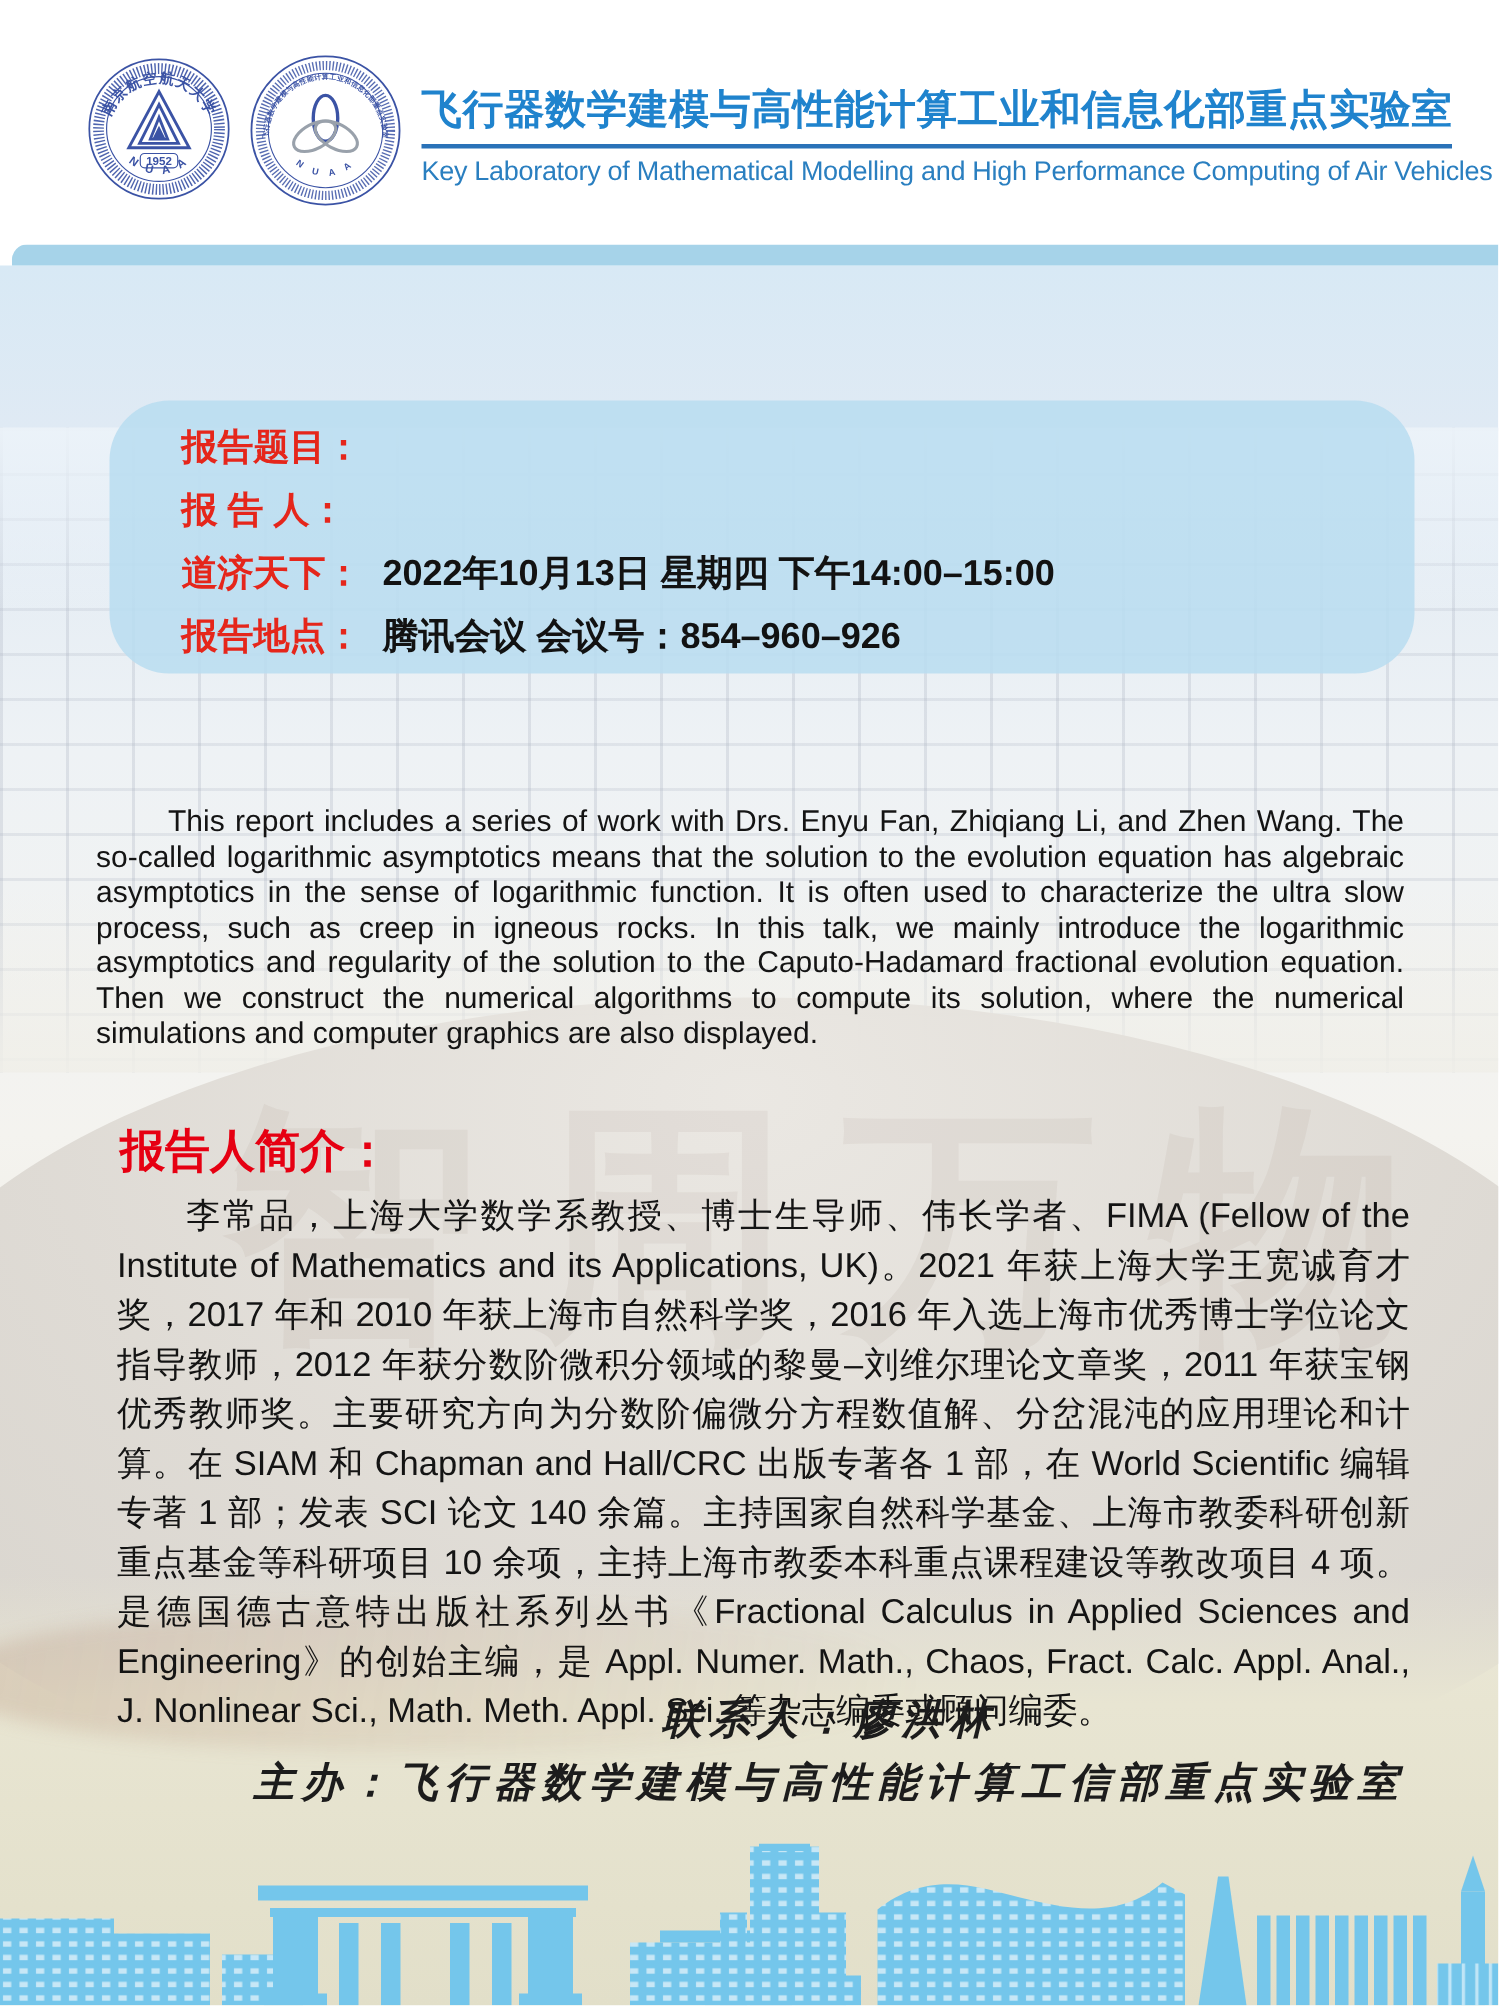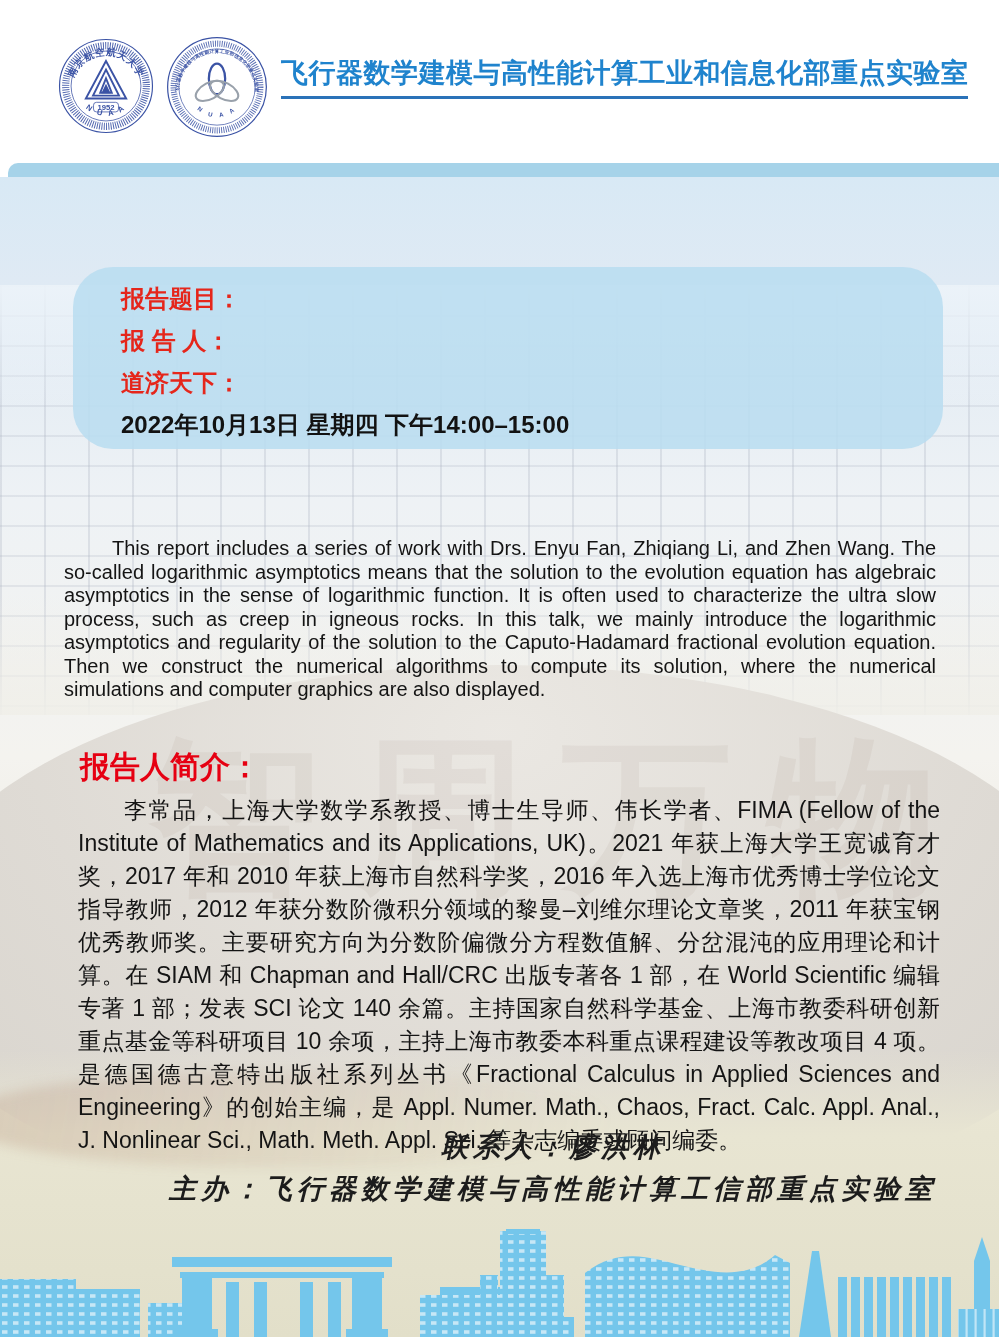--- a/index.html
+++ b/index.html
@@ -40,21 +40,21 @@
   .watermark{position:absolute;z-index:3;color:rgba(122,101,78,.07);font-family:"DejaVu Serif",serif;
     font-weight:700;white-space:nowrap;}
   .wm1{left:150px;top:705px;font-size:170px;letter-spacing:36px;}
   .wm2{left:255px;top:930px;font-size:150px;letter-spacing:30px;color:rgba(122,101,78,.05);}
   .skyline{position:absolute;left:0;bottom:0;width:999px;height:108px;z-index:6;}
   
   .banner-title{position:absolute;left:0;top:176px;width:999px;text-align:center;z-index:10;
     font-size:72px;font-weight:700;color:#e60012;letter-spacing:18px;line-height:90px;}
   .info-box{position:absolute;left:73px;top:267px;width:870px;height:182px;z-index:10;
     background:rgba(185,221,240,.88);border-radius:40px;padding:0;box-sizing:border-box;}
-  .info-row{position:relative;display:flex;align-items:baseline;margin:0 0 0 48px;height:42px;line-height:42px;flex-direction:column;}
+  .info-row{position:relative;display:flex;align-items:baseline;margin:0 0 0 48px;height:42px;line-height:42px;}
   .info-row:first-child{margin-top:11px;}
   .info-label{font-size:24px;font-weight:700;color:#e5261b;margin-right:14px;white-space:nowrap;}
   .info-value{font-size:24px;font-weight:700;color:#121212;white-space:nowrap;}
   .sec-heading{position:absolute;z-index:10;font-size:30px;font-weight:700;color:#e60012;white-space:nowrap;}
   .sec-heading.content{left:80px;top:482px;}
   .sec-heading.bio{left:80px;top:747px;}
   .abstract{position:absolute;left:64px;top:537px;width:872px;z-index:10;
     font-size:20px;line-height:23.5px;color:#141414;text-align:justify;text-indent:48px;}
   .bio-text{position:absolute;left:78px;top:794px;width:862px;z-index:10;
     font-size:23px;line-height:33px;color:#141414;text-align:justify;text-indent:46px;}
@@ -114,20 +114,21 @@
           </g>
       </g>
       <text font-size="6" font-weight="700" fill="#3b53a5" text-anchor="middle" letter-spacing="3">
         <textPath href="#s2bot" startOffset="50%">N U A A</textPath>
       </text>
     </svg>
 
     <div class="htext">
       <div class="h-zh">飞行器数学建模与高性能计算工业和信息化部重点实验室</div>
       <div class="h-rule"></div>
+      <div class="h-en">Key Laboratory of Mathematical Modelling and High Performance Computing of Air Vehicles</div>
     </div>
   </div>
 
   <div class="band"></div>
 
   <div class="panel"></div>
   <div class="bg-building"></div>
   <div class="bg-mound"></div>
   <div class="watermark wm1">智周万物</div>
   <div class="bg-grass"></div>
@@ -197,20 +198,24 @@
     <div class="info-row">
       <span class="info-label">报告题目：</span>
     </div>
     <div class="info-row">
       <span class="info-label">报 告 人：</span>
     </div>
     <div class="info-row">
       <span class="info-label">道济天下：</span>
       <span class="info-value">2022年10月13日 星期四 下午14:00–15:00</span>
     </div>
+    <div class="info-row">
+      <span class="info-label">报告地点：</span>
+      <span class="info-value">腾讯会议 会议号：854–960–926</span>
+    </div>
   </div>
 
   <div class="abstract">This report includes a series of work with Drs. Enyu Fan, Zhiqiang Li, and Zhen Wang. The so-called logarithmic asymptotics means that the solution to the evolution equation has algebraic asymptotics in the sense of logarithmic function. It is often used to characterize the ultra slow process, such as creep in igneous rocks. In this talk, we mainly introduce the logarithmic asymptotics and regularity of the solution to the Caputo-Hadamard fractional evolution equation. Then we construct the numerical algorithms to compute its solution, where the numerical simulations and computer graphics are also displayed.</div>
 
   <div class="sec-heading bio">报告人简介：</div>
   <div class="bio-text">李常品，上海大学数学系教授、博士生导师、伟长学者、FIMA (Fellow of the Institute of Mathematics and its Applications, UK)。2021 年获上海大学王宽诚育才奖，2017 年和 2010 年获上海市自然科学奖，2016 年入选上海市优秀博士学位论文指导教师，2012 年获分数阶微积分领域的黎曼–刘维尔理论文章奖，2011 年获宝钢优秀教师奖。主要研究方向为分数阶偏微分方程数值解、分岔混沌的应用理论和计算。在 SIAM 和 Chapman and Hall/CRC 出版专著各 1 部，在 World Scientific 编辑专著 1 部；发表 SCI 论文 140 余篇。主持国家自然科学基金、上海市教委科研创新重点基金等科研项目 10 余项，主持上海市教委本科重点课程建设等教改项目 4 项。是德国德古意特出版社系列丛书《Fractional Calculus in Applied Sciences and Engineering》的创始主编，是 Appl. Numer. Math., Chaos, Fract. Calc. Appl. Anal., J. Nonlinear Sci., Math. Meth. Appl. Sci. 等杂志编委或顾问编委。</div>
 
   <div class="footer">
     <div>联系人：廖洪林</div>
     <div>主办：飞行器数学建模与高性能计算工信部重点实验室</div>

